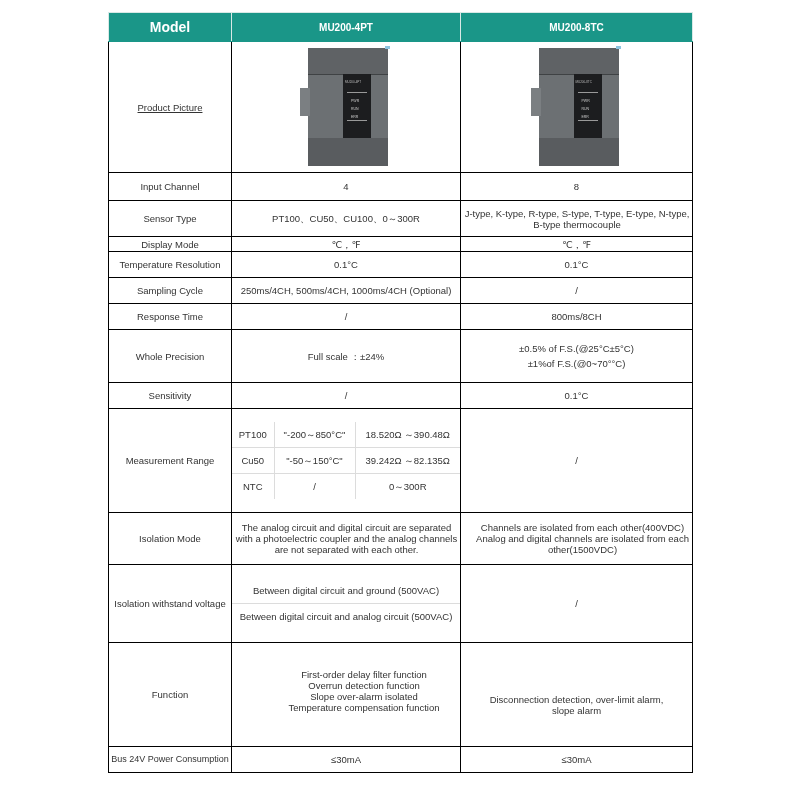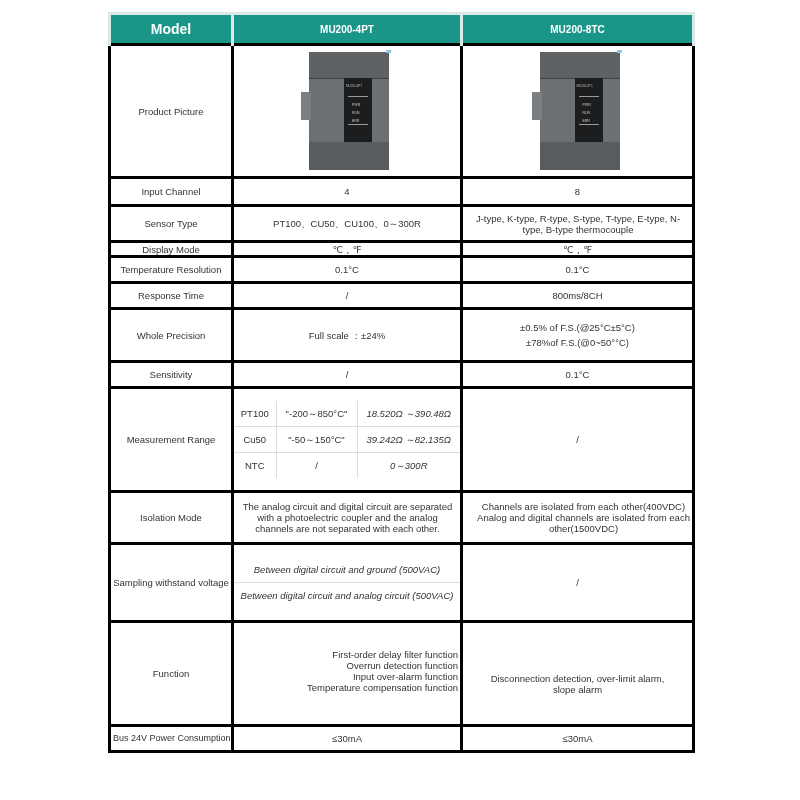--- a/index.html
+++ b/index.html
@@ -1,33 +1,33 @@
 <!DOCTYPE html>
 <html><head>
 <meta charset="utf-8">
 <style>
   html, body { margin: 0; padding: 0; background: #ffffff; }
   body { width: 800px; height: 800px; position: relative; overflow: hidden;
          font-family: "Liberation Sans", "DejaVu Sans", sans-serif; color: #333333; }
   .spec-table { position: absolute; left: 108px; top: 12px; width: 584px;
                 border-collapse: collapse; table-layout: fixed; font-size: 9.5px; }
-  .spec-table td, .spec-table th { border: 3px solid #000000; text-align: center;
+  .spec-table td, .spec-table th { border: 1px solid #000000; text-align: center;
                 vertical-align: middle; padding: 0 2px; line-height: 11px; }
   .spec-table thead th { background: #1a9688; color: #ffffff; height: 28px; font-weight: bold;
                 border-color: #d8e9e6; border-bottom: 1px solid #1a9688; }
   .spec-table thead th.model-head { font-size: 14px; }
   .spec-table thead th.col-head { font-size: 10px; }
-  .label-cell { color: #333; }
+  .label-cell { color: #333; text-decoration: underline; }
   .left-text { text-align: center; padding-left: 3px !important; }
   .nested { width: 100%; height: 100%; border-collapse: collapse; table-layout: fixed; }
   .nested td { border: 1px solid #dcdcdc; height: 25px; margin-left: 16px; }
   .nested tr:first-child td { border-top: none; }
   .nested tr:last-child td { border-bottom: none; }
   .nested td:first-child { border-left: none; }
-  .nested td:last-child { border-right: none; font-style: italic; }
+  .nested td:last-child { border-right: none; }
   .pic-cell { height: 130px; padding: 0 !important; }
   .device { position: relative; width: 96px; height: 118px; margin: 0 auto; }
   .device .body { position: absolute; left: 10px; top: 0; width: 80px; height: 118px; background: #5f6265; }
   .device .upper { position: absolute; left: 10px; top: 26px; width: 80px; height: 64px; background: #6c7073; border-top: 1px solid #3f4244; border-bottom: 1px solid #3f4244; }
   .device .panel { position: absolute; left: 45px; top: 26px; width: 28px; height: 64px; background: #1c1d1f; }
   .device .panel .lbl { position: absolute; top: 3px; left: 2px; font-size: 3px; color: #bbb; }
   .device .panel .ln { position: absolute; left: 4px; width: 20px; height: 1px; background: #999; }
   .device .panel .led { position: absolute; left: 8px; font-size: 3.5px; color: #ccc; }
   .device .clip { position: absolute; left: 2px; top: 40px; width: 10px; height: 28px; background: #7b7f82; }
   .device .foot { position: absolute; left: 10px; top: 90px; width: 80px; height: 28px; background: #595c5f; }
@@ -106,34 +106,39 @@
       <td>℃，℉</td>
       <td>℃，℉</td>
     </tr>
 
     <tr style="height:26px">
       <td>Temperature Resolution</td>
       <td>0.1°C</td>
       <td>0.1°C</td>
     </tr>
 
+    <tr style="height:26px">
+      <td>Sampling Cycle</td>
+      <td>250ms/4CH, 500ms/4CH, 1000ms/4CH (Optional)</td>
+      <td>/</td>
+    </tr>
 
     <tr style="height:26px">
       <td>Response Time</td>
       <td>/</td>
       <td>800ms/8CH</td>
     </tr>
 
     <tr style="height:53px">
       <td>Whole Precision</td>
       <td>Full scale ：±24%</td>
       <td>
         <div class="lines">
           <div>±0.5% of F.S.(@25°C±5°C)</div>
-          <div style="margin-top:4px">±78%of F.S.(@0~50°°C)</div>
+          <div style="margin-top:4px">±1%of F.S.(@0~70°°C)</div>
         </div>
       </td>
     </tr>
 
     <tr style="height:26px">
       <td>Sensitivity</td>
       <td>/</td>
       <td>0.1°C</td>
     </tr>
 
@@ -168,43 +173,43 @@
       <td>/</td>
     </tr>
 
     <tr style="height:52px">
       <td>Isolation Mode</td>
       <td class="left-text">The analog circuit and digital circuit are separated with a photoelectric coupler and the analog channels are not separated with each other.</td>
       <td class="left-text" style="padding-left:14px !important">Channels are isolated from each other(400VDC) Analog and digital channels are isolated from each other(1500VDC)</td>
     </tr>
 
     <tr style="height:78px">
-      <td>Sampling withstand voltage</td>
+      <td>Isolation withstand voltage</td>
       <td style="padding:0">
         <table class="nested">
           <tbody>
               <tr>
                 <td>Between digital circuit and ground (500VAC)</td>
               </tr>
           <tr>
                 <td>Between digital circuit and analog circuit (500VAC)</td>
               </tr>
         </tbody>
           </table>
       </td>
       <td>/</td>
     </tr>
 
     <tr style="height:104px">
       <td>Function</td>
-      <td style="text-align:right; padding-left:38px; vertical-align:top; padding-top:26px">
+      <td style="text-align:center; padding-left:38px; vertical-align:top; padding-top:26px">
         <div class="lines" style="line-height:10px">
           <div>First-order delay filter function</div>
           <div>Overrun detection function</div>
-          <div>Input over-alarm function</div>
+          <div>Slope over-alarm isolated</div>
           <div>Temperature compensation function</div>
         </div>
       </td>
       <td style="padding: 20px 20px 0 20px">Disconnection detection, over-limit alarm, slope alarm</td>
     </tr>
 
     <tr style="height:26px">
       <td style="white-space:nowrap; font-size:9px">Bus 24V Power Consumption</td>
       <td>≤30mA</td>
       <td>≤30mA</td>

